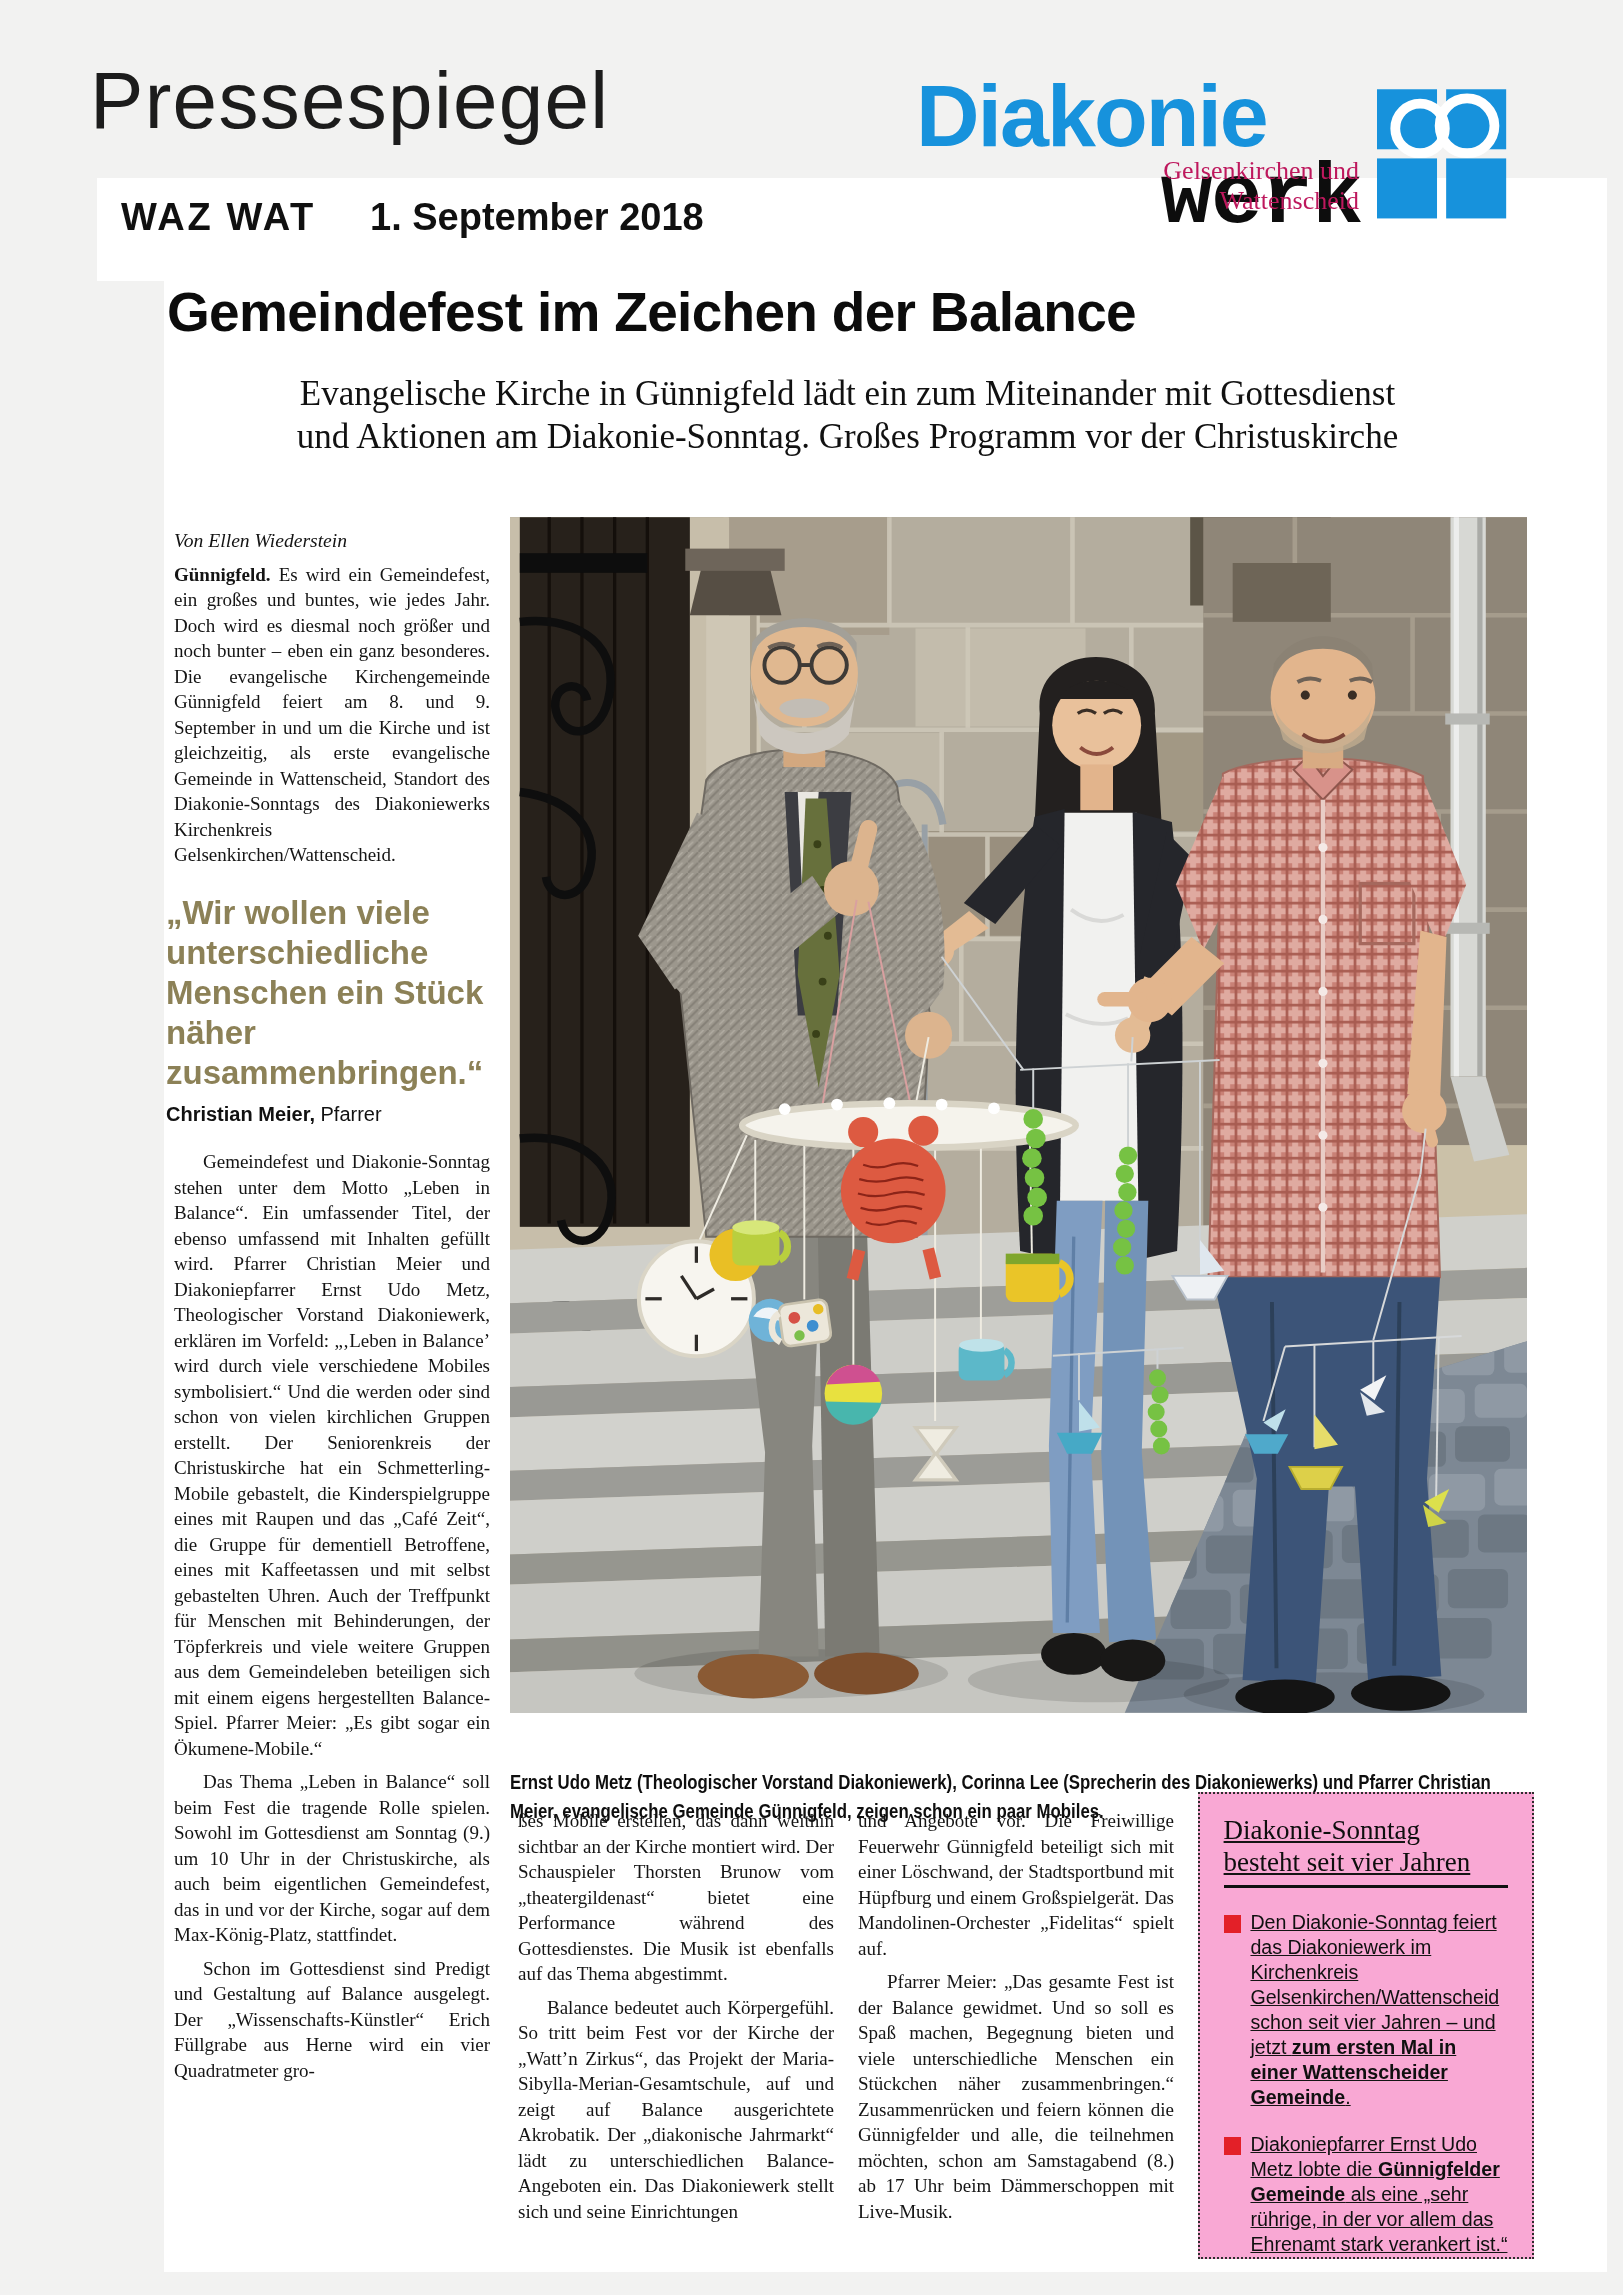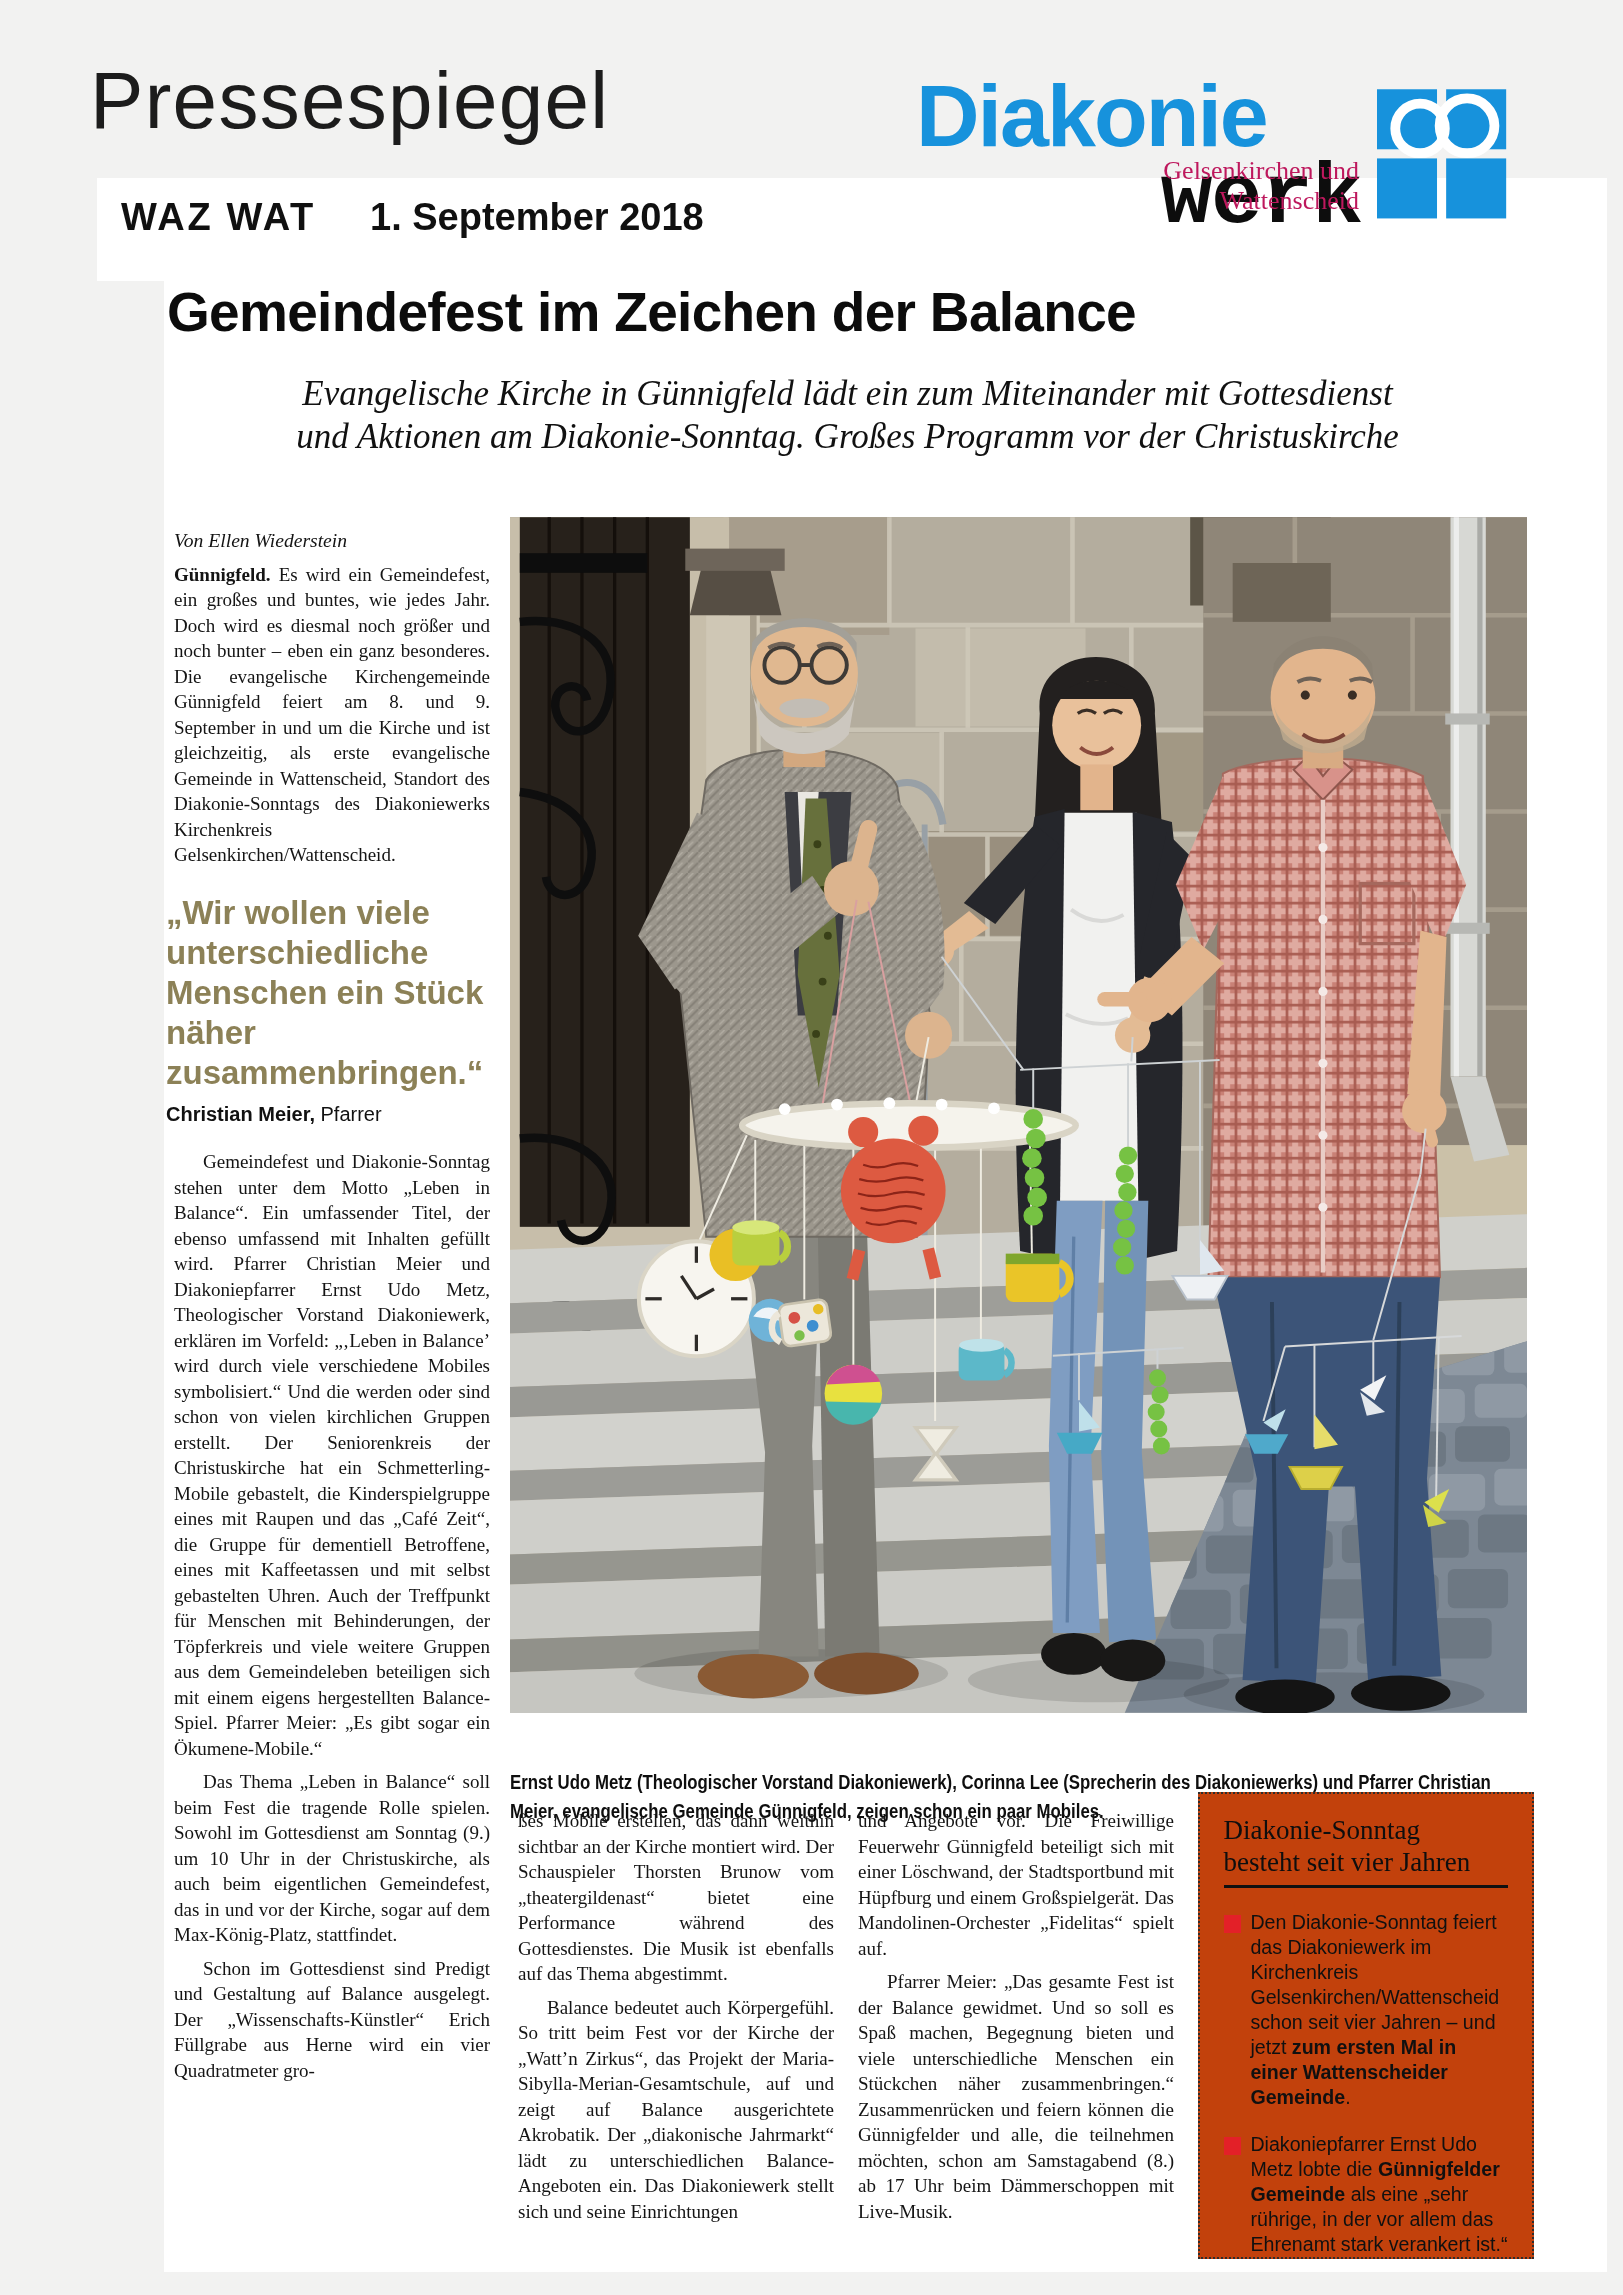--- a/index.html
+++ b/index.html
@@ -16,36 +16,36 @@
   .logo-region{left:909px;top:156px;width:450px;text-align:right;
         font-family:Liberation Serif, serif;font-size:26px;line-height:30px;color:#be185d;}
   .logo-word1{left:916px;top:65px;width:446px;text-align:left;
         font-family:"Liberation Sans",sans-serif;font-weight:700;font-size:88px;
         letter-spacing:-2px;color:var(--blue,#1792dc);}
   .logo-word2{left:916px;top:150px;width:446px;text-align:right;
         font-family:Liberation Mono, monospace;font-weight:700;font-size:86px;
         letter-spacing:-1.3px;color:#0d0d0d;}
   .headline{left:167px;top:280px;width:1361px;font-family:"Liberation Sans",sans-serif;
         font-weight:700;font-size:55px;letter-spacing:-0.7px;white-space:nowrap;color:#0c0c0c;}
-  .subhead{left:167px;top:372px;width:1361px;text-align:center;font-size:35px;line-height:43px;color:#111;font-style:italic;}
+  .subhead{left:167px;top:372px;width:1361px;text-align:center;font-size:35px;line-height:43px;color:#111;}
   .col{position:absolute;width:332px;font-size:19px;line-height:25.5px;text-align:justify;overflow:hidden;}
   .col p{margin:8px;}
   .col p.ind{text-indent:29px;}
   .byline{font-style:italic;font-size:19.6px;margin:0 0 26px 0;text-align:left;}
   .b{font-weight:700;}
   .quote{font-family:"Liberation Sans",sans-serif;font-weight:700;font-size:33px;line-height:40px;
          color:var(--olive,#8c8157);text-align:left;margin:25px 0 9.2px 0;}
   .quote-attr{font-family:"Liberation Sans",sans-serif;font-size:20px;text-align:left;margin:3.9px 0 22px 0;color:#111;}
   .photo-box{left:510px;top:517px;width:1017px;height:1196px;background:#b8b1a3;}
   .caption{left:510px;top:1726px;width:1017px;height:72px;margin-top:42px;}
   .caption-in{position:absolute;left:0;top:0;width:1210px;transform:scaleX(0.84);transform-origin:0 0;
         font-family:"Liberation Sans",sans-serif;font-weight:700;font-size:20px;line-height:29px;color:#0e0e0e;text-align:left;}
   .credit{position:absolute;right:1.3px;top:31px;font-weight:400;font-size:18.3px;color:#222;}
   .sidebar{left:1198px;top:1792px;width:336px;height:467px;border:2.6px dotted #2d2d2d;box-sizing:border-box;
-        padding:19.6px 23.6px 0 23.6px;background:#c2410c;}
+        padding:19.6px 23.6px 0 23.6px;background:#f9a8d4;text-decoration:underline;}
   .sb-title{font-family:"Liberation Serif",serif;font-size:27px;line-height:32px;color:#0e0e0e;}
   .sb-rule{height:0;border-bottom:3.3px solid #101010;margin:7.9px 0 22px 0;}
   .sb-item{display:flex;margin-bottom:22px;font-family:"Liberation Sans",sans-serif;
         font-size:19.6px;line-height:25px;text-align:left;color:#101010;}
   .sb-bullet{flex:none;width:17.7px;height:17.7px;background:var(--red,#e32028);margin:4.6px 9.2px 0 0;}
 </style>
 </head>
 <body>
 
 <div class="page" style="--blue: #1792dc; --olive: #8c8157; --red: #e32028;">

